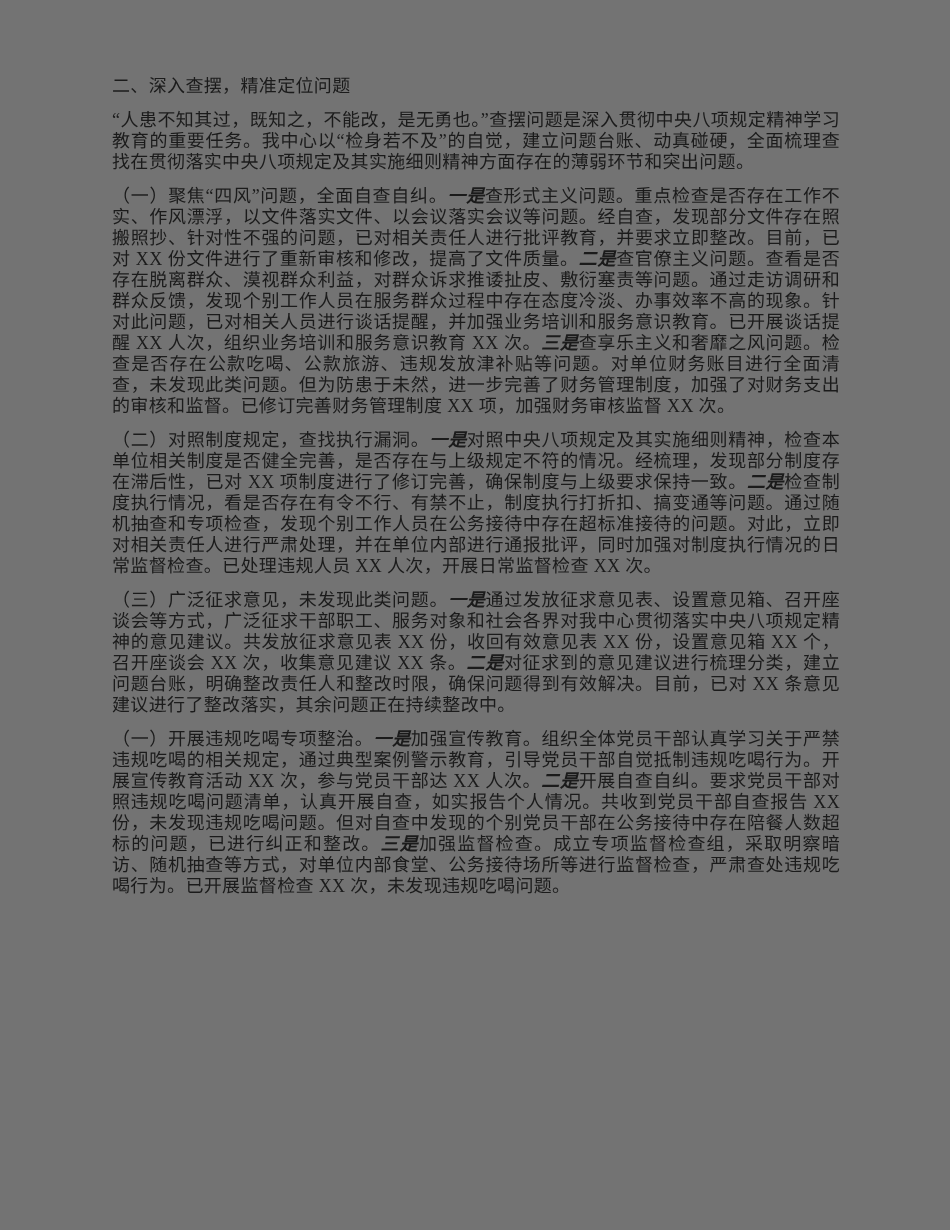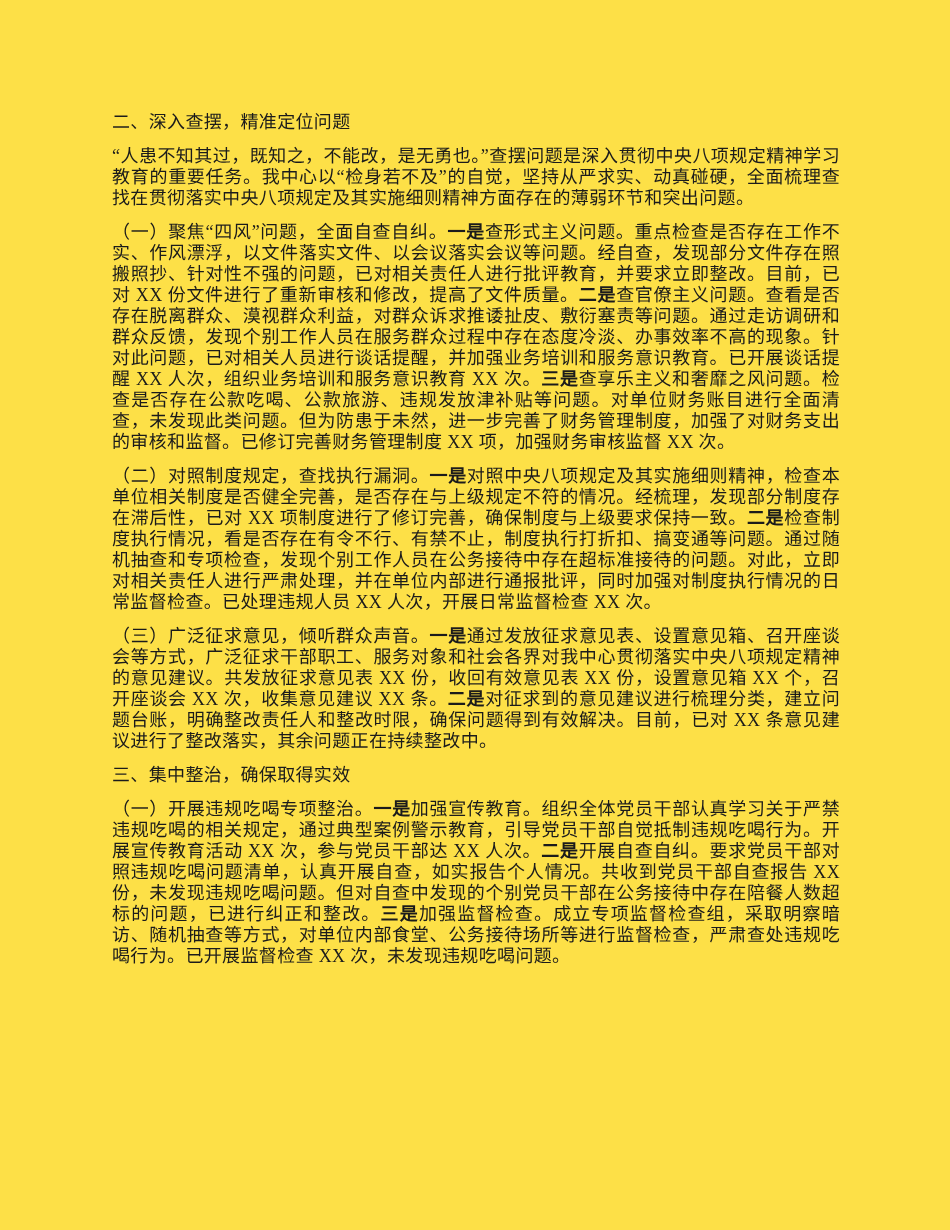--- a/index.html
+++ b/index.html
@@ -10,22 +10,22 @@
   body {
     width: 950px;
     height: 1230px;
     overflow: hidden;
     font-family: "Liberation Serif", "DejaVu Serif", serif;
   }
   .page {
     box-sizing: border-box;
     width: 950px;
     height: 1230px;
-    background: #fde047;
-    padding: 112px 110px 40px 112px;
+    background: #737373;
+    padding: 76px 110px 40px 112px;
   }
   .doc {
     color: #1b1b1b;
     font-size: 18px;
     line-height: 21px;
     letter-spacing: 0.35px;
     text-align: justify;
   }
   .doc p {
     margin: 0 0 13px 0;
@@ -34,28 +34,28 @@
     margin-bottom: 8px;
   }
   .heading {
     font-weight: normal; 
   }
   .run {
     font-weight: normal;
   }
   .run.bold {
     font-weight: 700;
+    font-style: italic;
   }
 </style>
 </head>
 <body>
 
 <div class="page">
   <div class="doc">
       <p class="heading"><span class="run">二、深入查摆，精准定位问题</span></p>
-      <p class="para"><span class="run">“人患不知其过，既知之，不能改，是无勇也。”查摆问题是深入贯彻中央八项规定精神学习教育的重要任务。我中心以“检身若不及”的自觉，坚持从严求实、动真碰硬，全面梳理查找在贯彻落实中央八项规定及其实施细则精神方面存在的薄弱环节和突出问题。</span></p>
+      <p class="para"><span class="run">“人患不知其过，既知之，不能改，是无勇也。”查摆问题是深入贯彻中央八项规定精神学习教育的重要任务。我中心以“检身若不及”的自觉，建立问题台账、动真碰硬，全面梳理查找在贯彻落实中央八项规定及其实施细则精神方面存在的薄弱环节和突出问题。</span></p>
       <p class="para"><span class="run">（一）聚焦“四风”问题，全面自查自纠。</span><span class="run bold">一是</span><span class="run">查形式主义问题。重点检查是否存在工作不实、作风漂浮，以文件落实文件、以会议落实会议等问题。经自查，发现部分文件存在照搬照抄、针对性不强的问题，已对相关责任人进行批评教育，并要求立即整改。目前，已对 XX 份文件进行了重新审核和修改，提高了文件质量。</span><span class="run bold">二是</span><span class="run">查官僚主义问题。查看是否存在脱离群众、漠视群众利益，对群众诉求推诿扯皮、敷衍塞责等问题。通过走访调研和群众反馈，发现个别工作人员在服务群众过程中存在态度冷淡、办事效率不高的现象。针对此问题，已对相关人员进行谈话提醒，并加强业务培训和服务意识教育。已开展谈话提醒 XX 人次，组织业务培训和服务意识教育 XX 次。</span><span class="run bold">三是</span><span class="run">查享乐主义和奢靡之风问题。检查是否存在公款吃喝、公款旅游、违规发放津补贴等问题。对单位财务账目进行全面清查，未发现此类问题。但为防患于未然，进一步完善了财务管理制度，加强了对财务支出的审核和监督。已修订完善财务管理制度 XX 项，加强财务审核监督 XX 次。</span></p>
       <p class="para"><span class="run">（二）对照制度规定，查找执行漏洞。</span><span class="run bold">一是</span><span class="run">对照中央八项规定及其实施细则精神，检查本单位相关制度是否健全完善，是否存在与上级规定不符的情况。经梳理，发现部分制度存在滞后性，已对 XX 项制度进行了修订完善，确保制度与上级要求保持一致。</span><span class="run bold">二是</span><span class="run">检查制度执行情况，看是否存在有令不行、有禁不止，制度执行打折扣、搞变通等问题。通过随机抽查和专项检查，发现个别工作人员在公务接待中存在超标准接待的问题。对此，立即对相关责任人进行严肃处理，并在单位内部进行通报批评，同时加强对制度执行情况的日常监督检查。已处理违规人员 XX 人次，开展日常监督检查 XX 次。</span></p>
-      <p class="para"><span class="run">（三）广泛征求意见，倾听群众声音。</span><span class="run bold">一是</span><span class="run">通过发放征求意见表、设置意见箱、召开座谈会等方式，广泛征求干部职工、服务对象和社会各界对我中心贯彻落实中央八项规定精神的意见建议。共发放征求意见表 XX 份，收回有效意见表 XX 份，设置意见箱 XX 个，召开座谈会 XX 次，收集意见建议 XX 条。</span><span class="run bold">二是</span><span class="run">对征求到的意见建议进行梳理分类，建立问题台账，明确整改责任人和整改时限，确保问题得到有效解决。目前，已对 XX 条意见建议进行了整改落实，其余问题正在持续整改中。</span></p>
-      <p class="heading"><span class="run">三、集中整治，确保取得实效</span></p>
+      <p class="para"><span class="run">（三）广泛征求意见，未发现此类问题。</span><span class="run bold">一是</span><span class="run">通过发放征求意见表、设置意见箱、召开座谈会等方式，广泛征求干部职工、服务对象和社会各界对我中心贯彻落实中央八项规定精神的意见建议。共发放征求意见表 XX 份，收回有效意见表 XX 份，设置意见箱 XX 个，召开座谈会 XX 次，收集意见建议 XX 条。</span><span class="run bold">二是</span><span class="run">对征求到的意见建议进行梳理分类，建立问题台账，明确整改责任人和整改时限，确保问题得到有效解决。目前，已对 XX 条意见建议进行了整改落实，其余问题正在持续整改中。</span></p>
       <p class="para"><span class="run">（一）开展违规吃喝专项整治。</span><span class="run bold">一是</span><span class="run">加强宣传教育。组织全体党员干部认真学习关于严禁违规吃喝的相关规定，通过典型案例警示教育，引导党员干部自觉抵制违规吃喝行为。开展宣传教育活动 XX 次，参与党员干部达 XX 人次。</span><span class="run bold">二是</span><span class="run">开展自查自纠。要求党员干部对照违规吃喝问题清单，认真开展自查，如实报告个人情况。共收到党员干部自查报告 XX 份，未发现违规吃喝问题。但对自查中发现的个别党员干部在公务接待中存在陪餐人数超标的问题，已进行纠正和整改。</span><span class="run bold">三是</span><span class="run">加强监督检查。成立专项监督检查组，采取明察暗访、随机抽查等方式，对单位内部食堂、公务接待场所等进行监督检查，严肃查处违规吃喝行为。已开展监督检查 XX 次，未发现违规吃喝问题。</span></p>
     </div>
 </div>
 
 </body></html>

